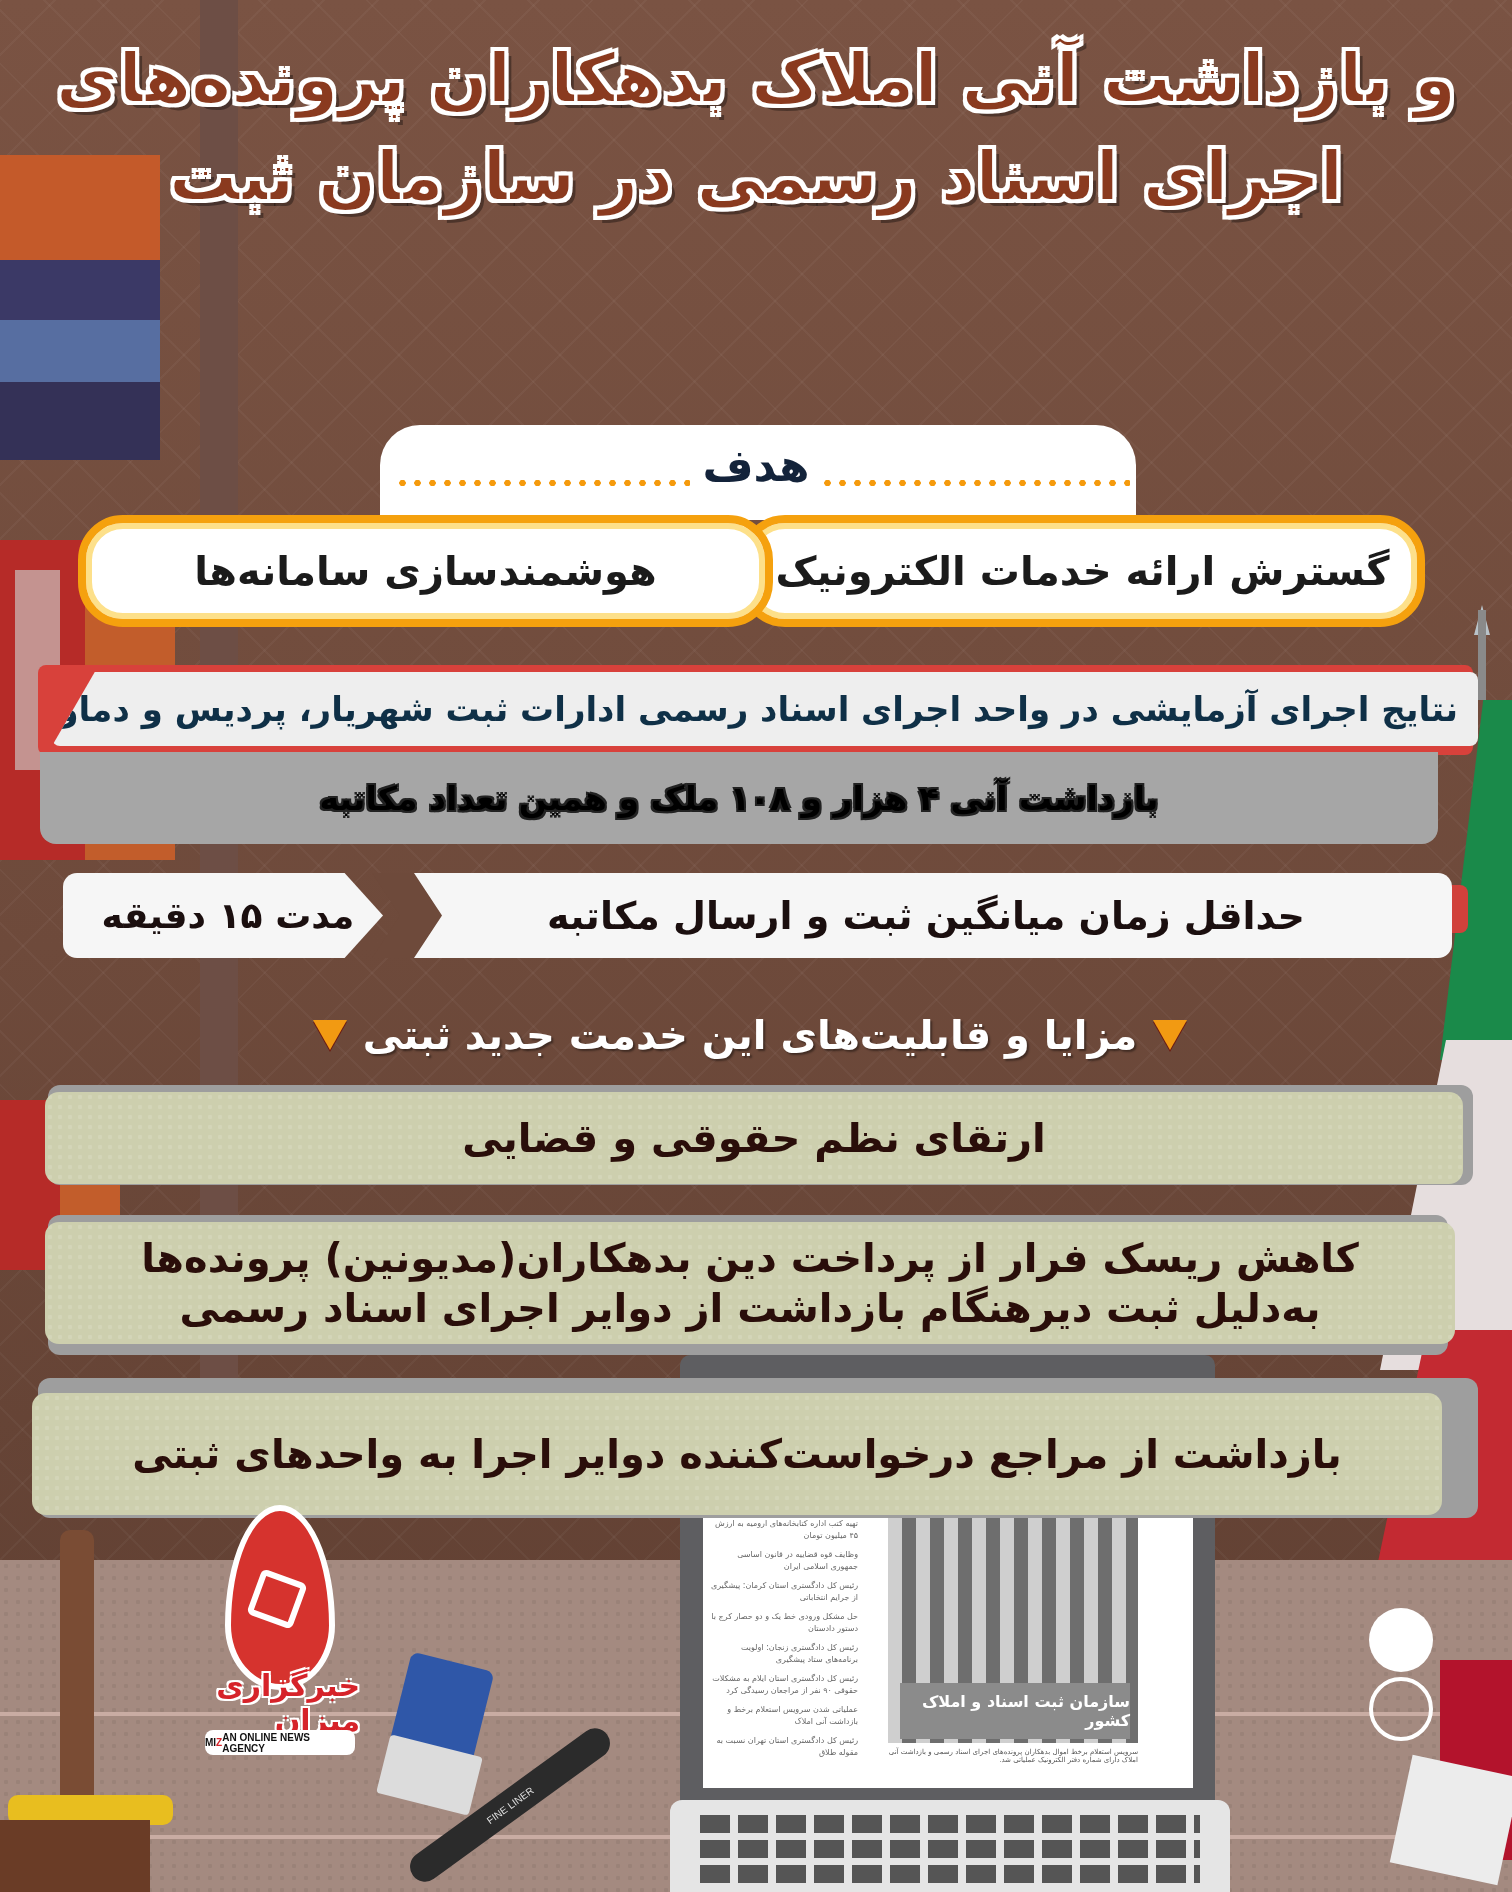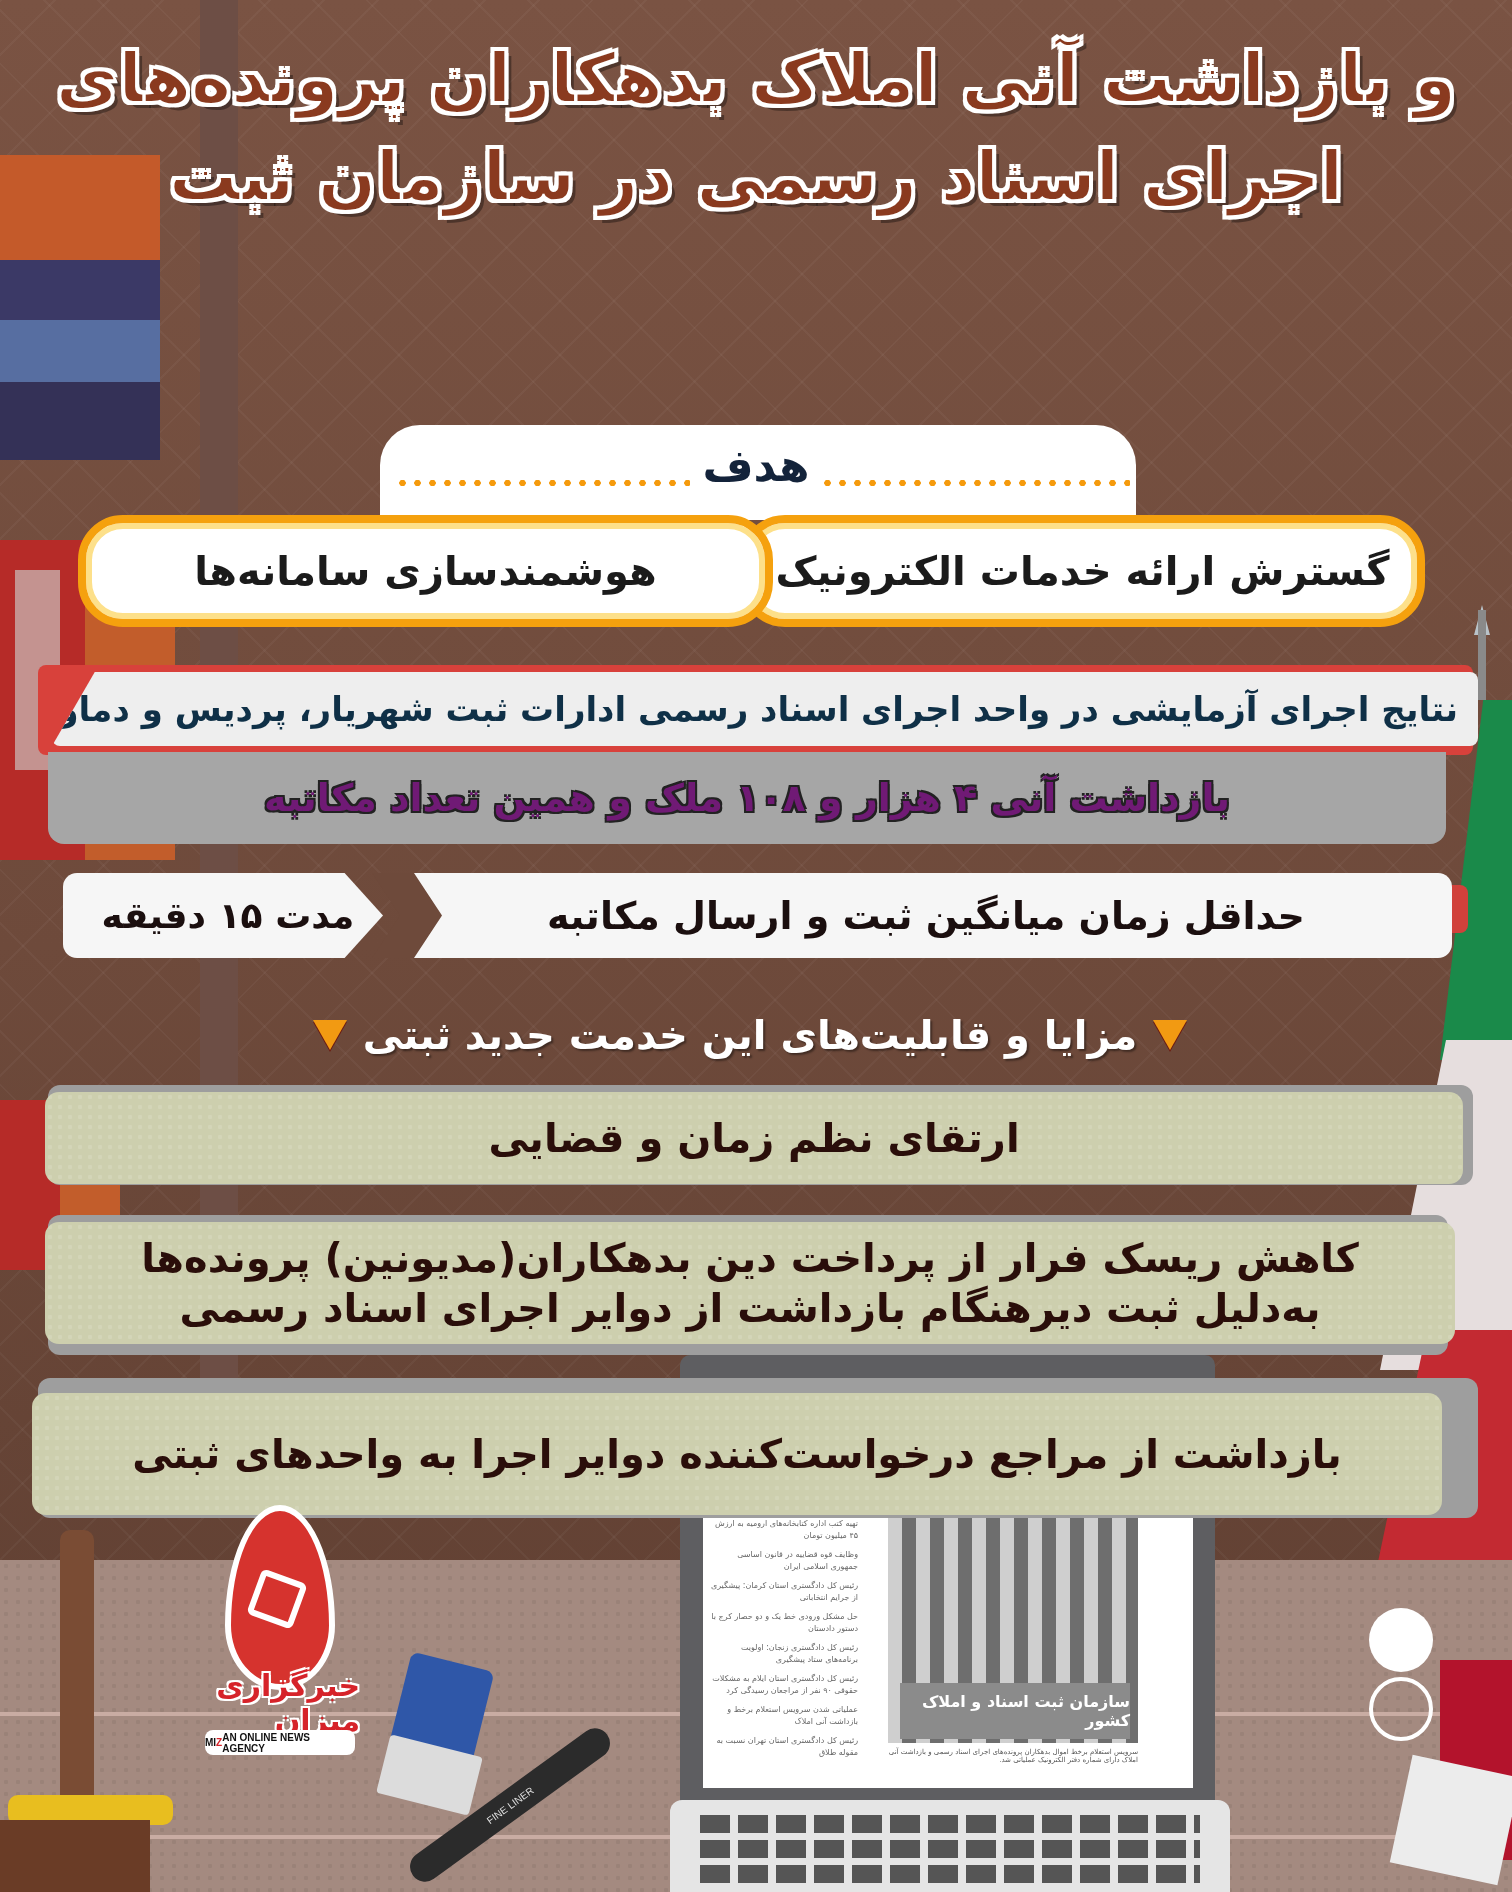--- a/index.html
+++ b/index.html
@@ -71,23 +71,23 @@
 
   
   .results-red { left: 38px; top: 665px; width: 1435px; height: 90px; background: #d8413b; border-radius: 8px; }
   .results-white {
     left: 52px; top: 672px; width: 1426px; height: 74px; background: #eeeeee; border-radius: 8px;
     clip-path: polygon(3% 0, 100% 0, 100% 100%, 0 100%);
     display: flex; align-items: center; justify-content: flex-start; padding-right: 20px;
     font-size: 34px; font-weight: bold; color: #0f3047; white-space: nowrap;
   }
   .results-grey {
-    left: 48px; top: 752px; width: 1398px; height: 92px; background: #a6a6a6; border-radius: 0 0 16px 16px;
+    left: 40px; top: 752px; width: 1398px; height: 92px; background: #a6a6a6; border-radius: 0 0 16px 16px;
     display: flex; align-items: center; justify-content: center;
-    font-size: 38px; font-weight: bold; color: #701a75;
+    font-size: 33px; font-weight: bold; color: #000000;
     text-shadow: 2px 2px 0 #222, -2px -2px 0 #222, 2px -2px 0 #222, -2px 2px 0 #222;
   }
 
   
   .time-red { left: 1400px; top: 885px; width: 68px; height: 48px; background: #d1413b; border-radius: 8px; }
   .time-bar {
     left: 400px; top: 873px; width: 1052px; height: 85px; background: #f6f6f6; border-radius: 14px;
     display: flex; align-items: center; justify-content: center;
     font-size: 38px; font-weight: bold; color: #1b0f0f;
   }
@@ -219,21 +219,21 @@
 
 <section>
   <div class="abs benefits-head">
     <span class="tri"></span>
     <span class="benefits-title">مزایا و قابلیت‌های این خدمت جدید ثبتی</span>
     <span class="tri"></span>
   </div>
 
   <div class="abs card-shadow c1-s"></div>
   <div class="abs card c1">
-    <span>ارتقای نظم زمان و قضایی</span>
+    <span>ارتقای نظم حقوقی و قضایی</span>
   </div>
 
   <div class="abs card-shadow c2-s"></div>
   <div class="abs card c2">
     <div>
       <div>کاهش ریسک فرار از پرداخت دین بدهکاران(مدیونین) پرونده‌ها</div>
       <div>به‌دلیل ثبت دیرهنگام بازداشت از دوایر اجرای اسناد رسمی</div>
     </div>
   </div>
 

